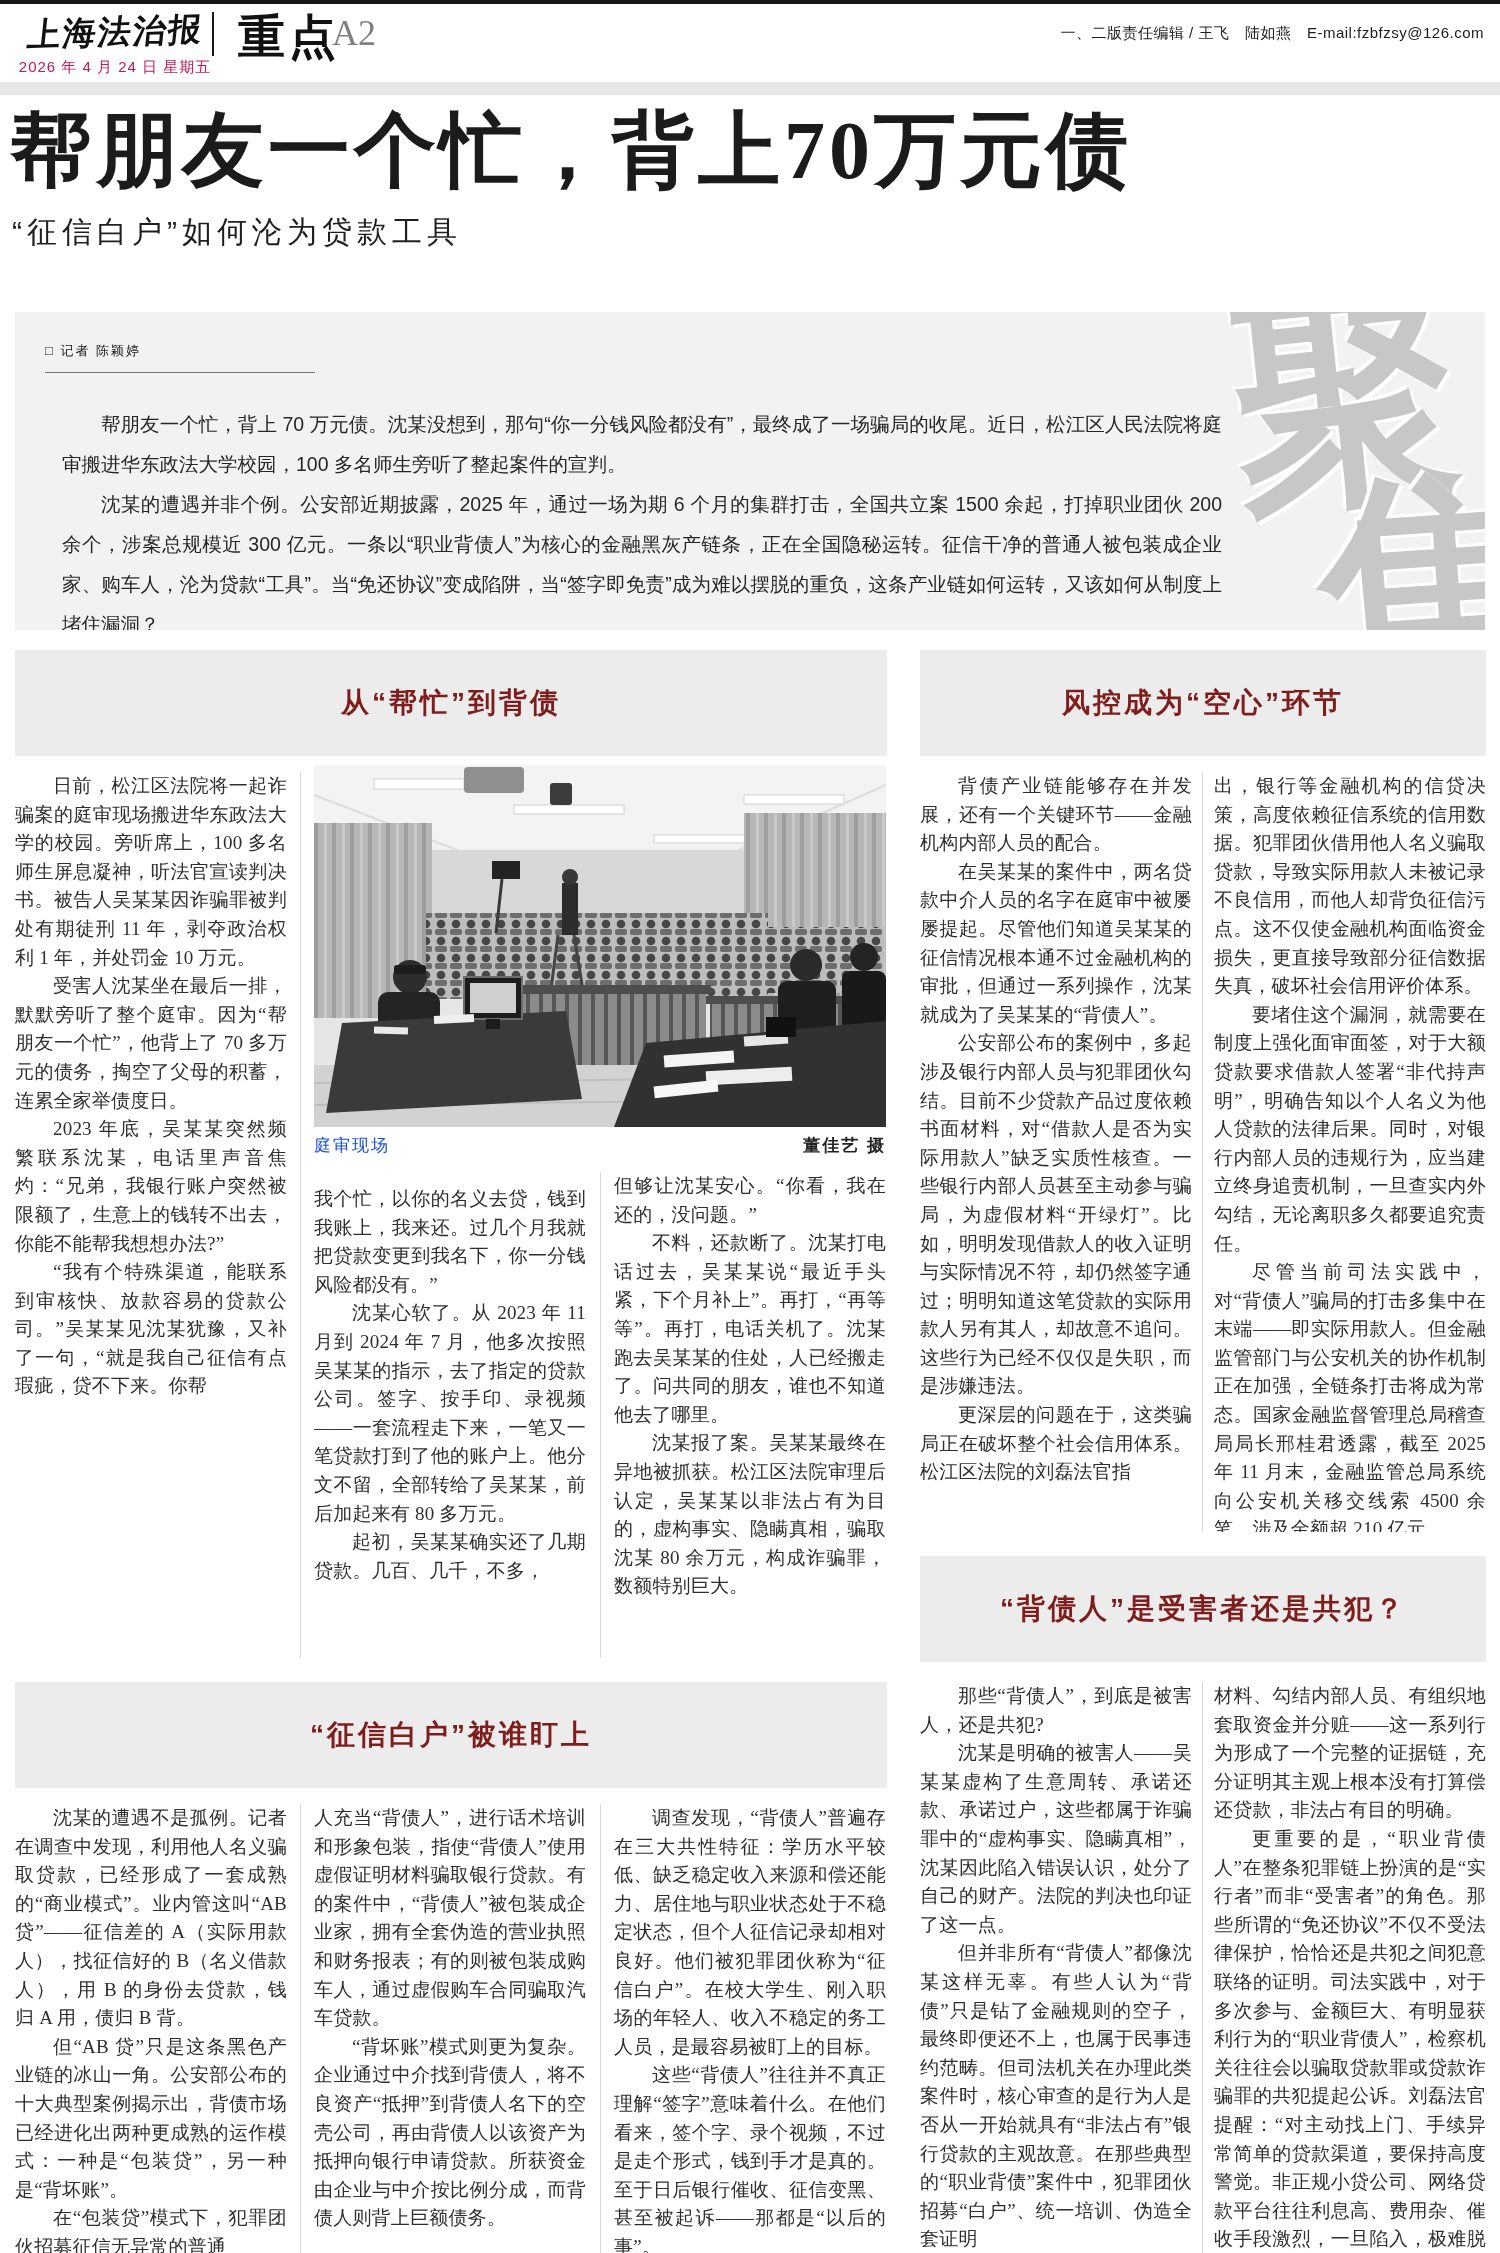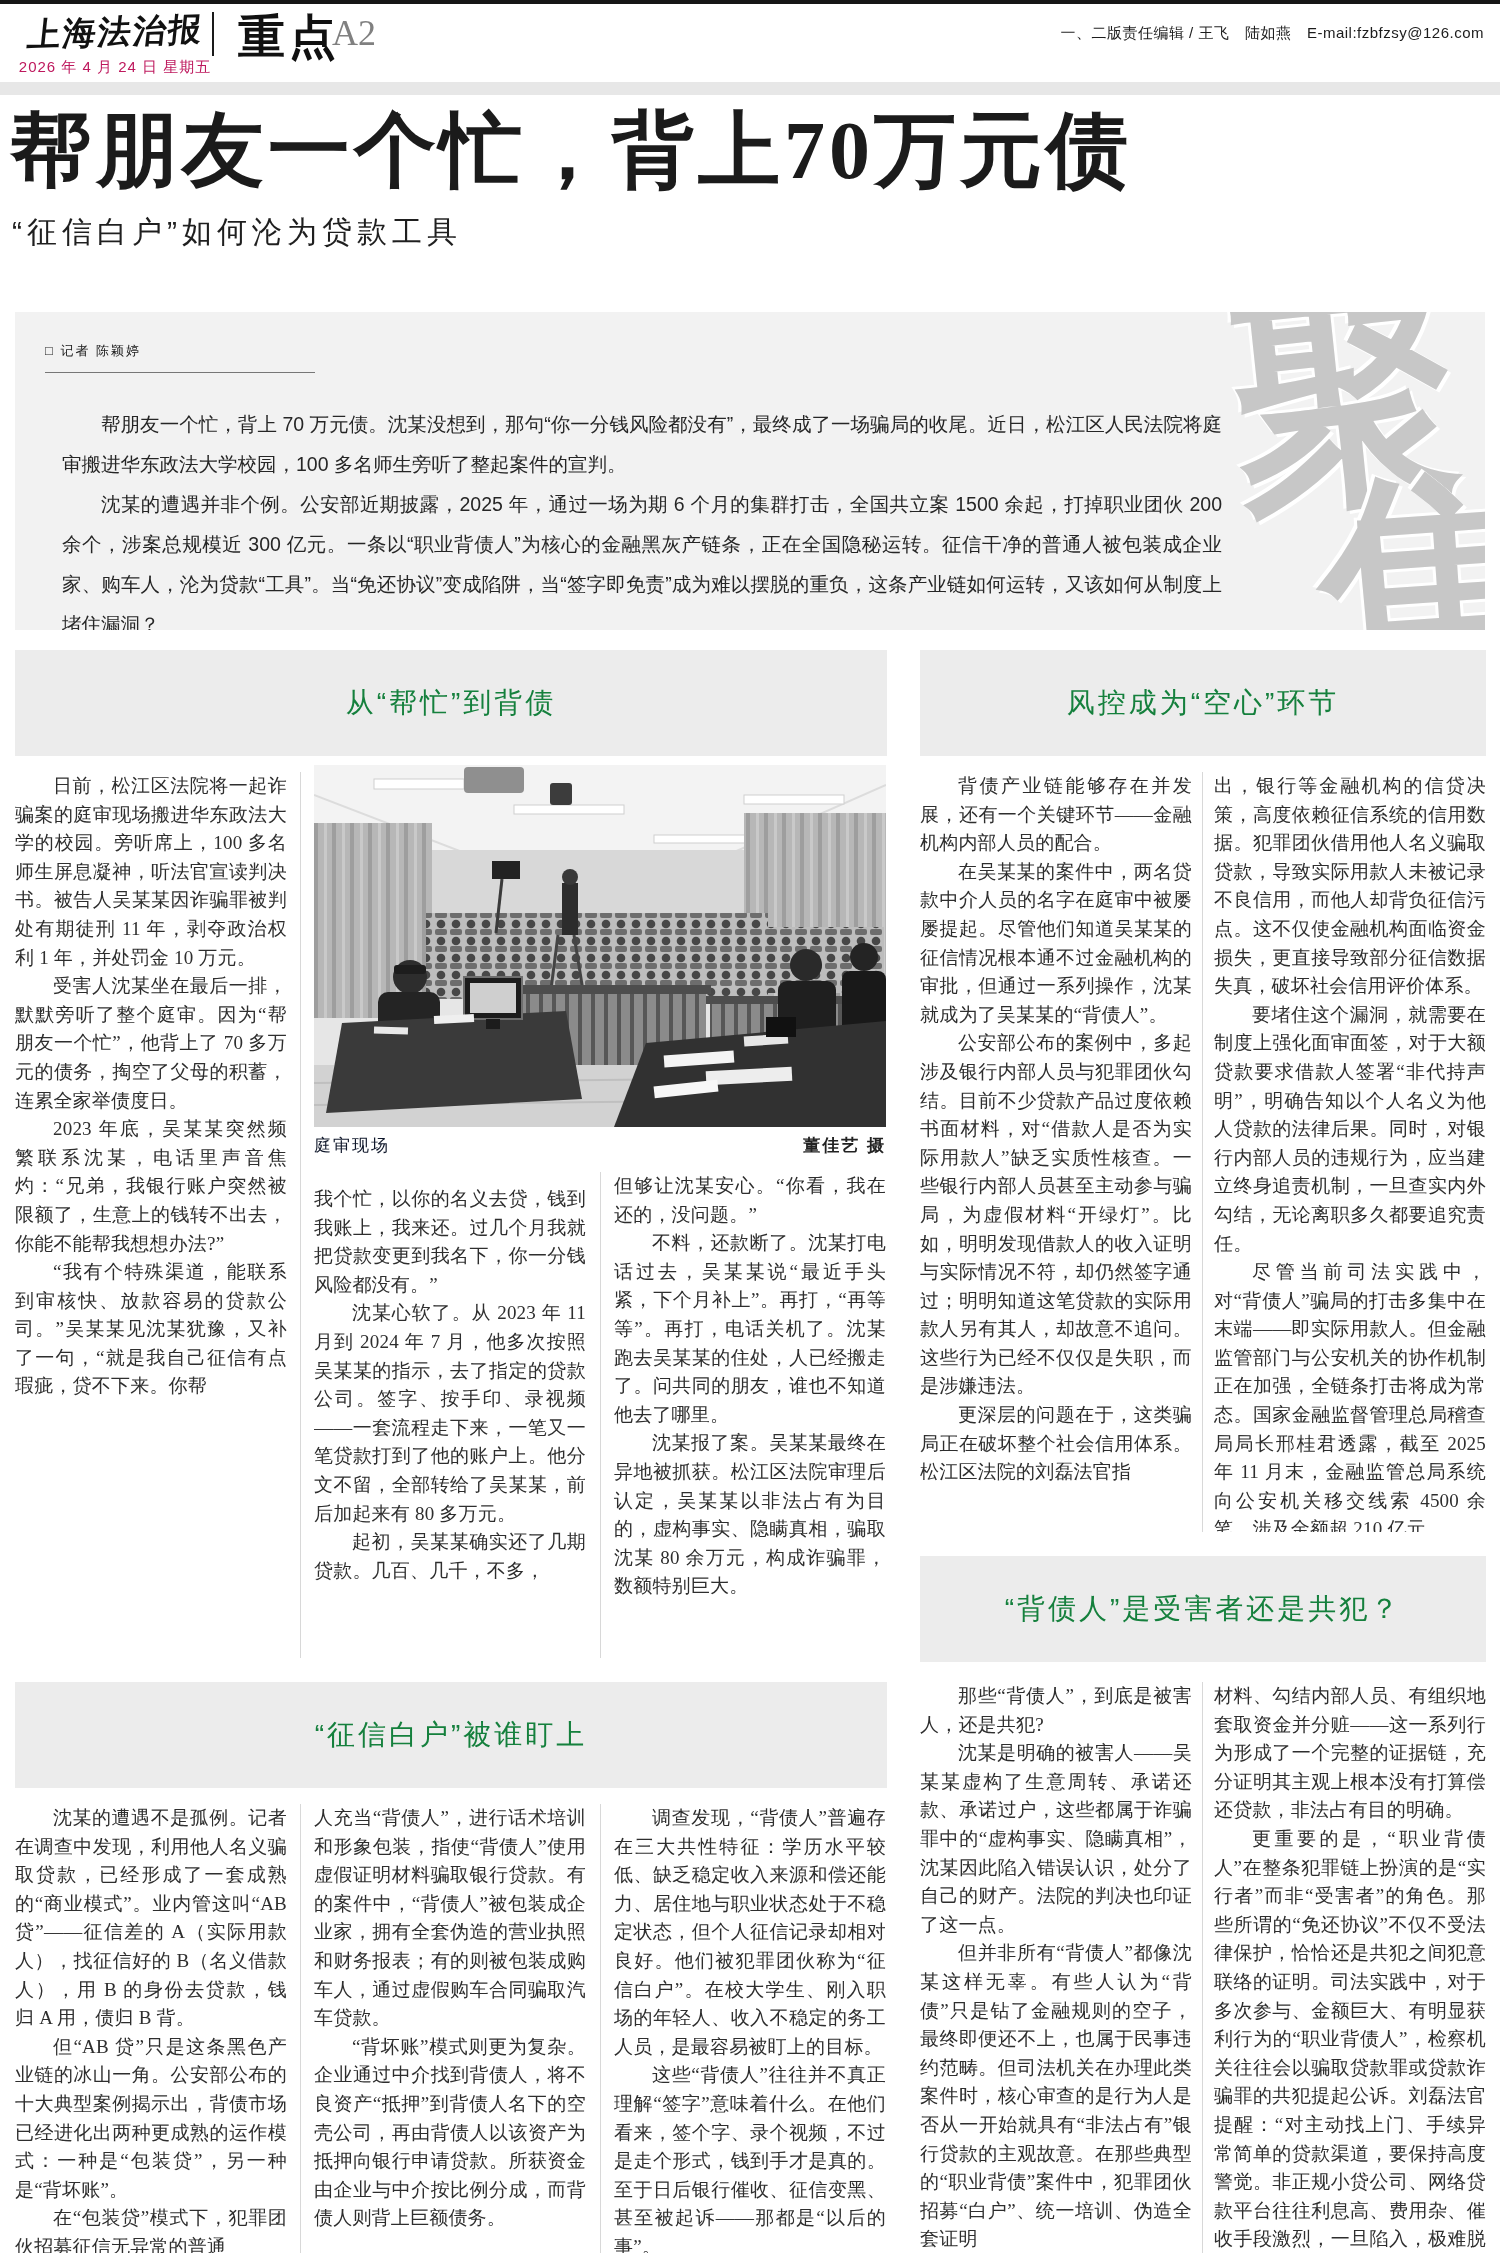--- a/index.html
+++ b/index.html
@@ -28,33 +28,33 @@
           border-bottom:1px solid #777;padding-bottom:12px;letter-spacing:2px;}
   .intro-text{position:absolute;top:92px;left:47px;width:1160px;font-size:19.5px;line-height:40px;
               color:#262626;text-align:justify;}
   .watermark{position:absolute;top:0;left:1190px;width:280px;height:318px;}
   .wm{position:absolute;font-family:"Liberation Serif","DejaVu Serif",serif;font-weight:900;
       font-size:225px;color:#c7c7c7;text-shadow:3px 3px 0 #ffffff,-3px -3px 0 #ffffff;line-height:1;}
   .wm1{left:28px;top:-20px;transform:rotate(-6deg);}
   .wm2{left:115px;top:160px;transform:rotate(-4deg);}
   
   .sec-head{position:absolute;background:#ececec;display:flex;align-items:center;justify-content:center;
-            font-size:28px;font-weight:400;color:#15803d;letter-spacing:3px;}
+            font-size:28px;font-weight:700;color:#7f1d1d;letter-spacing:3px;}
   
   .col{position:absolute;width:272px;font-family:"Liberation Serif","DejaVu Serif",serif;
        font-size:19px;line-height:28.6px;text-align:justify;color:#2e2e2e;overflow:hidden;letter-spacing:.2px;}
   .para{margin:0;}
   .indent{text-indent:2em;}
   .cont{text-indent:0;}
   .vrule{position:absolute;width:1px;background:#d8d8d8;}
   
   .photo{position:absolute;top:765px;left:314px;width:572px;height:362px;background:#ddd;overflow:hidden;}
   .photo svg{display:block;width:100%;height:100%;}
   .caption{position:absolute;top:1134px;left:314px;width:572px;display:flex;justify-content:space-between;}
-  .cap-left{font-family:"Liberation Serif","DejaVu Serif",serif;font-size:17px;color:#0f172a;letter-spacing:2px;}
+  .cap-left{font-family:"Liberation Serif","DejaVu Serif",serif;font-size:17px;color:#1d4ed8;letter-spacing:2px;}
   .cap-right{font-size:17px;font-weight:700;color:#222;letter-spacing:2px;}
 </style>
 </head>
 <body>
 
 <div class="page">
 
   <div class="topbar"></div>
 
   <div class="masthead">

